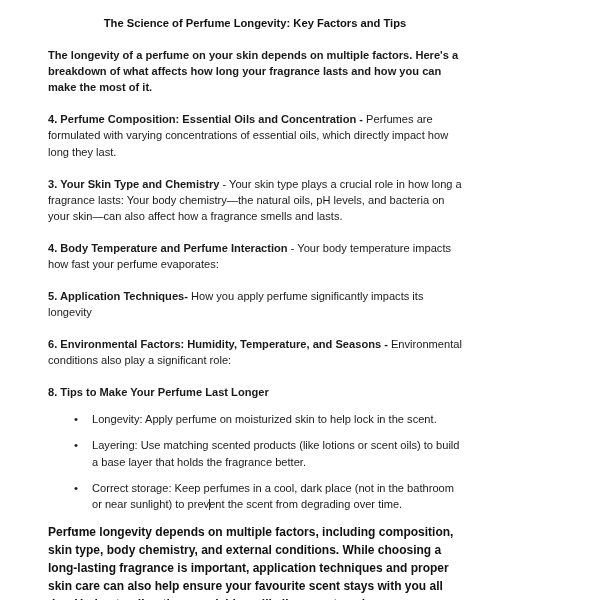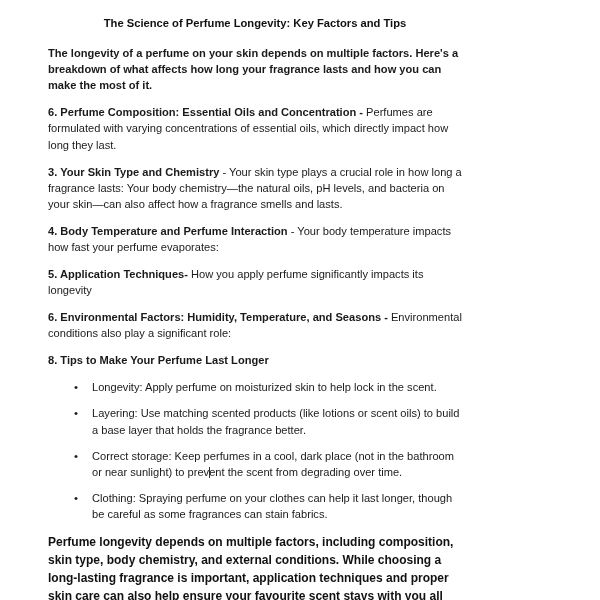--- a/index.html
+++ b/index.html
@@ -25,21 +25,21 @@
     font-size: 11.2px;
     font-weight: bold;
     text-align: center;
     margin: 0 0 14px 0;
     line-height: 1.35;
     color: #111111;
   }
   .para {
     font-size: 11.1px;
     line-height: 1.45;
-    margin: 4px 0 11px 0;
+    margin: 16px 0 11px 0;
     color: #1a1a1a;
     text-align: left;
   }
   .para.bold-all {
     font-weight: bold;
   }
   .para .lead {
     font-weight: bold;
   }
   .list {
@@ -84,35 +84,35 @@
 </style>
 </head>
 <body>
 
 <div class="page">
 
   <h1 class="doc-title">The Science of Perfume Longevity: Key Factors and Tips</h1>
 
   <p class="para bold-all">The longevity of a perfume on your skin depends on multiple factors. Here's a breakdown of what affects how long your fragrance lasts and how you can make the most of it.</p>
 
-  <p class="para"><span class="lead">6. Perfume Composition: Essential Oils and Concentration - </span><span>Perfumes are formulated with varying concentrations of essential oils, which directly impact how long they last.</span></p>
+  <p class="para"><span class="lead">4. Perfume Composition: Essential Oils and Concentration - </span><span>Perfumes are formulated with varying concentrations of essential oils, which directly impact how long they last.</span></p>
 
 
   <p class="para"><span class="lead">3. Your Skin Type and Chemistry</span><span> - Your skin type plays a crucial role in how long a fragrance lasts: Your body chemistry—the natural oils, pH levels, and bacteria on your skin—can also affect how a fragrance smells and lasts.</span></p>
 
   <p class="para"><span class="lead">4. Body Temperature and Perfume Interaction</span><span> - Your body temperature impacts how fast your perfume evaporates:</span></p>
 
   <p class="para"><span class="lead">5. Application Techniques-</span><span> How you apply perfume significantly impacts its longevity</span></p>
 
   <p class="para"><span class="lead">6. Environmental Factors: Humidity, Temperature, and Seasons - </span><span>Environmental conditions also play a significant role:</span></p>
 
   <p class="para bold-all">8. Tips to Make Your Perfume Last Longer</p>
 
   <ul class="list">
     <li><span class="bullet">•</span><span>Longevity: Apply perfume on moisturized skin to help lock in the scent.</span></li>
     <li><span class="bullet">•</span><span>Layering: Use matching scented products (like lotions or scent oils) to build a base layer that holds the fragrance better.</span></li>
     <li><span class="bullet">•</span><span>Correct storage: Keep perfumes in a cool, dark place (not in the bathroom or near sunlight) to prev</span><span class="cursor-mark"></span><span>ent the scent from degrading over time.</span></li>
-    <li><span class="bullet">•</span><span>Clothing: Spraying perfume on your clothes can help it last longer, though be careful as some fragrances can stain fabrics.</span></li>
+    <li><span class="bullet">•</span></li>
   </ul>
 
   <p class="closing">Perfume longevity depends on multiple factors, including composition, skin type, body chemistry, and external conditions. While choosing a long-lasting fragrance is important, application techniques and proper skin care can also help ensure your favourite scent stays with you all day. Understanding these variables will allow you to enjoy your perfumes to the fullest, whether you prefer a fleeting floral or a lingering woody scent.</p>
 
 </div>
 
 </body></html>

